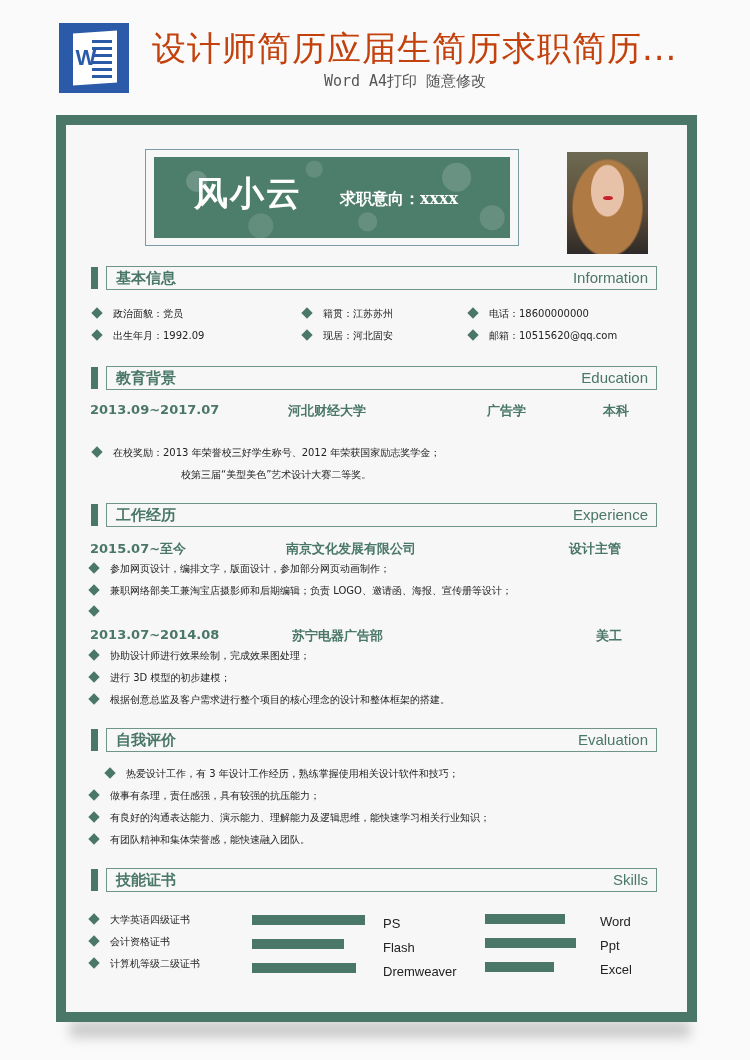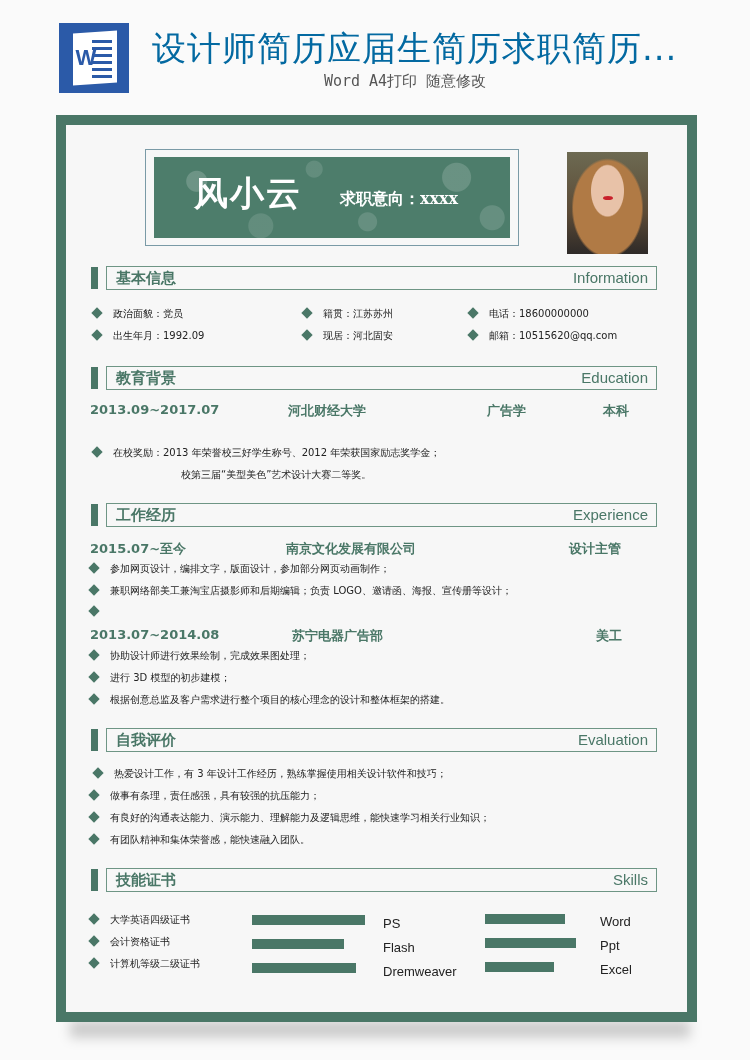--- a/index.html
+++ b/index.html
@@ -6,21 +6,21 @@
   html, body { width: 750px; height: 1060px; background: #fafafa; overflow: hidden; }
   body { position: relative; font-family: "DejaVu Sans", "Liberation Sans", sans-serif; color: #222; }
 
   
   .doc-header { position: absolute; left: 0; top: 0; width: 750px; height: 110px; }
   .word-icon { position: absolute; left: 59px; top: 23px; width: 70px; height: 70px; background: #2b5aa8; }
   .word-icon .page { position: absolute; left: 14px; top: 9px; width: 44px; height: 52px; background: #fff; transform: skewY(-4deg); }
   .word-icon .lines { position: absolute; left: 33px; top: 17px; width: 20px; }
   .word-icon .lines i { display: block; height: 3px; background: #2b5aa8; margin-bottom: 4px; }
   .word-icon .w { position: absolute; left: 14px; top: 22px; width: 26px; height: 26px; color: #2b5aa8; font: bold 22px "Liberation Sans", sans-serif; text-align: center; line-height: 26px; }
-  .doc-title { position: absolute; left: 152px; top: 26px; font-size: 34px; color: #0369a1; letter-spacing: 1px; white-space: nowrap; font-family: "DejaVu Sans", sans-serif; }
+  .doc-title { position: absolute; left: 152px; top: 26px; font-size: 34px; color: #c2410c; letter-spacing: 1px; white-space: nowrap; font-family: "DejaVu Sans", sans-serif; }
   .doc-sub { position: absolute; left: 0; width: 750px; top: 72px; text-align: center; font-family: "DejaVu Sans Mono", monospace; font-size: 15px; color: #555; padding-left: 60px; }
 
   
   .frame-shadow { position: absolute; left: 70px; top: 1020px; width: 620px; height: 18px; background: rgba(0,0,0,0.18); filter: blur(6px); }
   .frame { position: absolute; left: 56px; top: 115px; width: 641px; height: 907px; background: #4a7767; padding: 10px; }
   .frame-inner { width: 100%; height: 100%; background: #f7f7f7; position: relative; }
 
   
   .banner { position: absolute; left: 79px; top: 24px; width: 374px; height: 97px; border: 1px solid #7a9aa6; padding: 7px 8px; }
   .banner-board { width: 100%; height: 100%; background: #4d7d6b; position: relative; overflow: hidden;
@@ -136,21 +136,21 @@
     <div class="row" style="left:24px;top:546px;"><span class="dia"></span><span>进行 3D 模型的初步建模；</span></div>
     <div class="row" style="left:24px;top:568px;"><span class="dia"></span><span>根据创意总监及客户需求进行整个项目的核心理念的设计和整体框架的搭建。</span></div>
 
     <div class="sec" style="top:603px;">
       <div class="sec-bar"></div>
       <div class="sec-box">
         <span class="sec-cn">自我评价</span>
         <span class="sec-en">Evaluation</span>
       </div>
     </div>
-    <div class="row" style="left:28px;top:642px;"><span class="dia"></span><span>热爱设计工作，有 3 年设计工作经历，熟练掌握使用相关设计软件和技巧；</span></div>
+    <div class="row" style="left:40px;top:642px;"><span class="dia"></span><span>热爱设计工作，有 3 年设计工作经历，熟练掌握使用相关设计软件和技巧；</span></div>
     <div class="row" style="left:24px;top:664px;"><span class="dia"></span><span>做事有条理，责任感强，具有较强的抗压能力；</span></div>
     <div class="row" style="left:24px;top:686px;"><span class="dia"></span><span>有良好的沟通表达能力、演示能力、理解能力及逻辑思维，能快速学习相关行业知识；</span></div>
     <div class="row" style="left:24px;top:708px;"><span class="dia"></span><span>有团队精神和集体荣誉感，能快速融入团队。</span></div>
 
     <div class="sec" style="top:743px;text-align:center;">
       <div class="sec-bar"></div>
       <div class="sec-box">
         <span class="sec-cn">技能证书</span>
         <span class="sec-en">Skills</span>
       </div>

